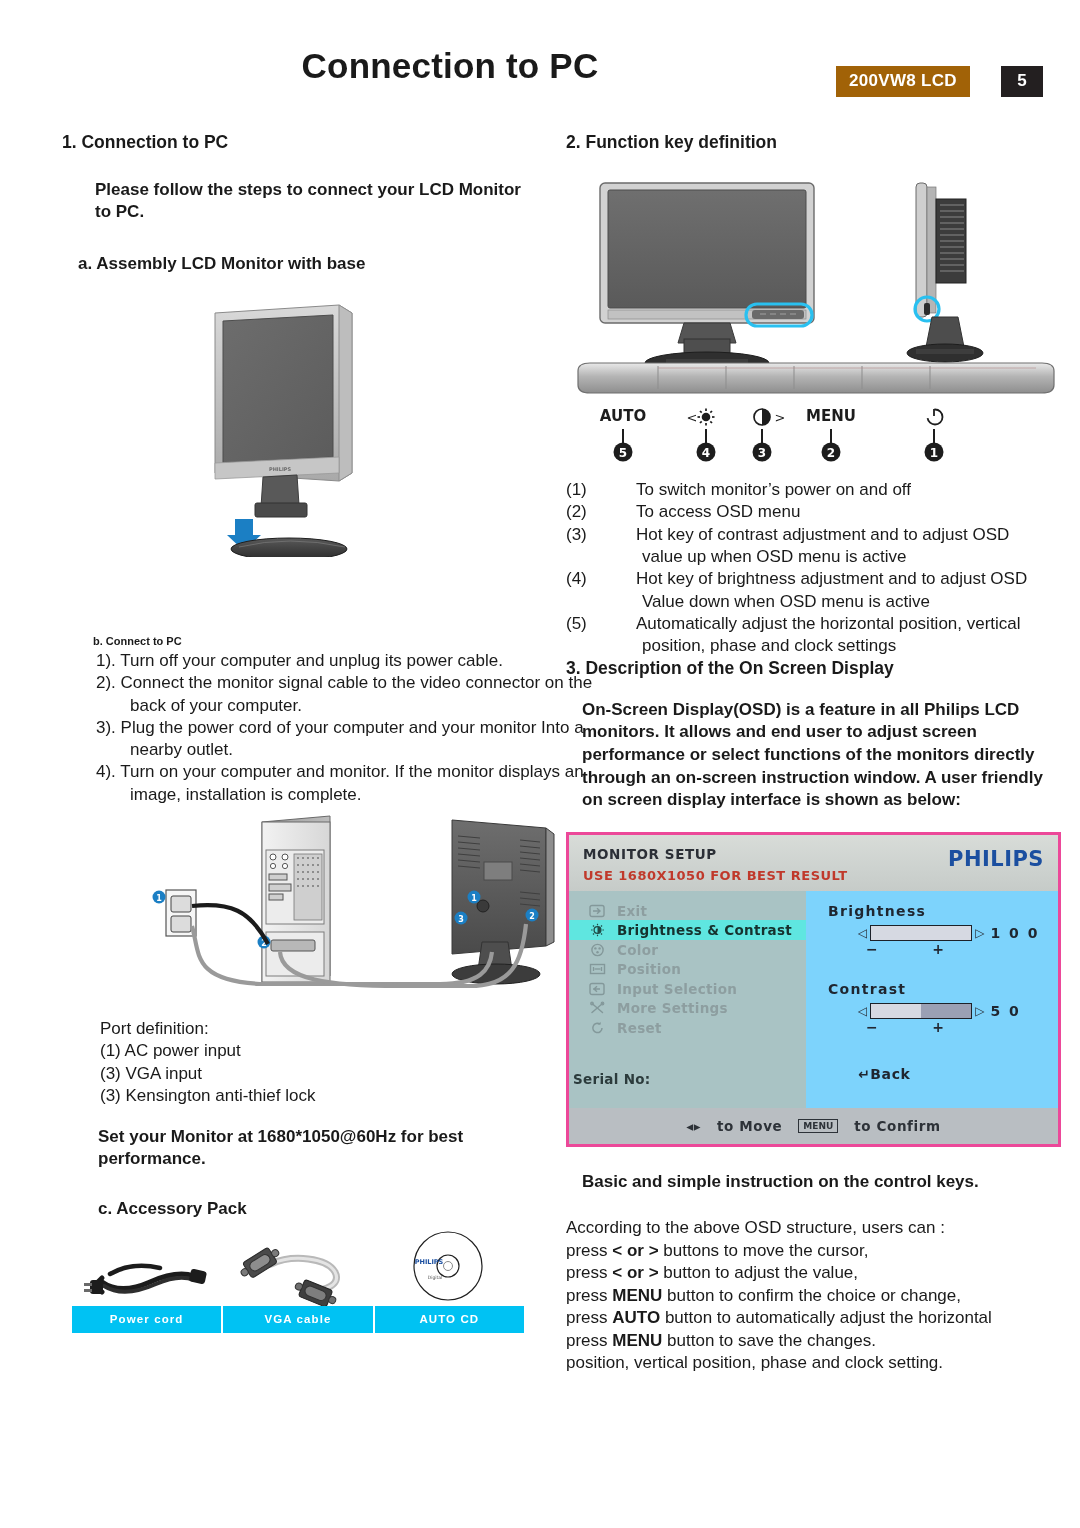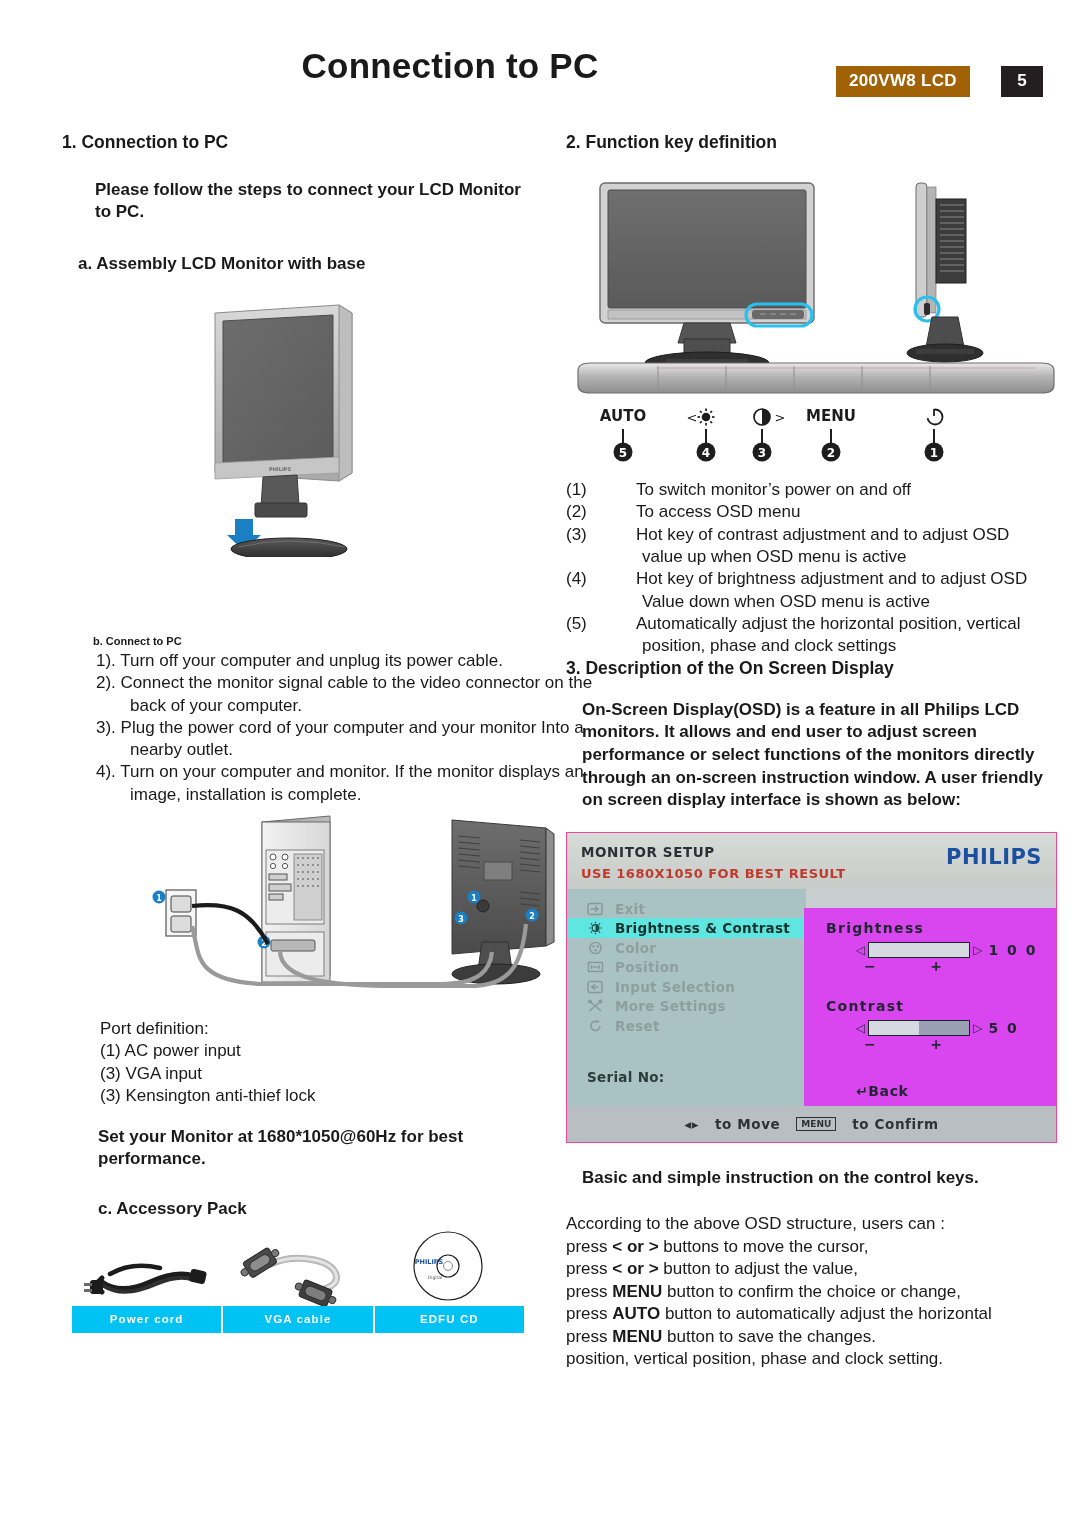--- a/index.html
+++ b/index.html
@@ -64,59 +64,58 @@
   .fn-row{display:flex;}
   .fn-num{width:70px;flex:none;}
   .fn-txt{flex:1;}
   .fn-cont{margin-left:70px;padding-left:6px;}
   .osd-head{margin-top:22px;}
   .osd-intro{margin-top:20px;font-size:17px;line-height:1.33;}
 
   
   .osd{
     position:relative;margin-top:20px;width:489px;height:309px;
-    background:#c9cfd1;border:1px solid #ec4899;
+    background:#c9cfd1;border:3px solid #ec4899;
     font-family:"DejaVu Sans", sans-serif;
     overflow:hidden;
   }
   .osd-top{
     position:absolute;left:0;top:0;width:100%;height:56px;
     background:linear-gradient(180deg,#d8dcd8 0%,#cdd2cf 60%,#c6cbc8 100%);
   }
   .osd-title{position:absolute;left:14px;top:11px;font-size:13.5px;font-weight:bold;color:#2b2f36;letter-spacing:.6px;}
   .osd-sub{position:absolute;left:14px;top:33px;font-size:13px;font-weight:bold;color:#c0392b;letter-spacing:.5px;}
   .osd-brand{
     position:absolute;right:14px;top:12px;font-size:21px;font-weight:bold;
     color:#1b4fa0;letter-spacing:.5px;font-family:"DejaVu Sans", sans-serif;
   }
   .osd-left{
     position:absolute;left:0;top:56px;width:239px;bottom:36px;
     background:#a9c3c4;
   }
   .osd-right{
     position:absolute;left:237px;top:56px;right:0;bottom:36px;
-    background:#d946ef;
-    margin-top:19px;
+    background:#7dd3fc;
   }
   .osd-foot{
     position:absolute;left:0;bottom:0;width:100%;height:36px;
     background:#b9bec2;
   }
   .menu{position:absolute;left:0;top:10px;width:100%;}
   .menu-item{
     display:flex;align-items:center;height:19.5px;padding-left:20px;
     font-size:13.5px;font-weight:bold;color:#8d9ea0;letter-spacing:.3px;
   }
   .menu-item.sel{background:#5fe6e0;color:#16322e;align-items:center;}
   .menu-ico{
     width:17px;height:14px;margin-right:11px;flex:none;position:relative;
     opacity:.85;
   }
   .menu-ico svg{display:block;}
-  .serial{position:absolute;left:20px;top:180px;font-size:13.5px;font-weight:bold;color:#2c3b3c;letter-spacing:.3px;}
+  .serial{position:absolute;left:4px;top:180px;font-size:13.5px;font-weight:bold;color:#2c3b3c;letter-spacing:.3px;}
   .resline{position:absolute;left:20px;top:219px;font-size:13.5px;font-weight:bold;color:#2c3b3c;letter-spacing:.3px;}
 
   .ctl{position:absolute;left:22px;}
   .ctl-label{font-size:14px;font-weight:bold;color:#1f2630;letter-spacing:1.3px;}
   .bar-row{display:flex;align-items:center;margin-top:6px;margin-left:30px;}
   .arr{font-size:12px;color:#2a2f38;}
   .bar{
     width:100px;height:14px;border:1.5px solid #1c2129;background:#9aa0b4;
     margin:0 3px;position:relative;
   }
@@ -355,21 +354,21 @@
             <circle cx="75" cy="36" r="11" fill="#ffffff" stroke="#1f1f1f" stroke-width="1.2"></circle>
             <circle cx="75" cy="36" r="4.5" fill="#ffffff" stroke="#8a8a8a" stroke-width="1"></circle>
             <text x="56" y="34" font-size="6.5" fill="#1b4fa0" font-weight="bold" text-anchor="middle" font-family="DejaVu Sans, sans-serif">PHILIPS</text>
             <text x="62" y="49" font-size="4.5" fill="#555" text-anchor="middle" font-family="DejaVu Sans, sans-serif">Digital</text>
           </svg>
         </div>
       </div>
       <div class="acc-labels">
         <div class="acc-cell">Power cord</div>
         <div class="acc-cell">VGA  cable</div>
-        <div class="acc-cell">EDFU  CD</div>
+        <div class="acc-cell">AUTO  CD</div>
       </div>
     </div>
   </div>
 
   <div class="col-right">
 
     <h2 class="sec">2. Function key definition</h2>
 
     <div class="fig-funckey">
       <svg width="500" height="300" viewBox="0 0 500 300">

